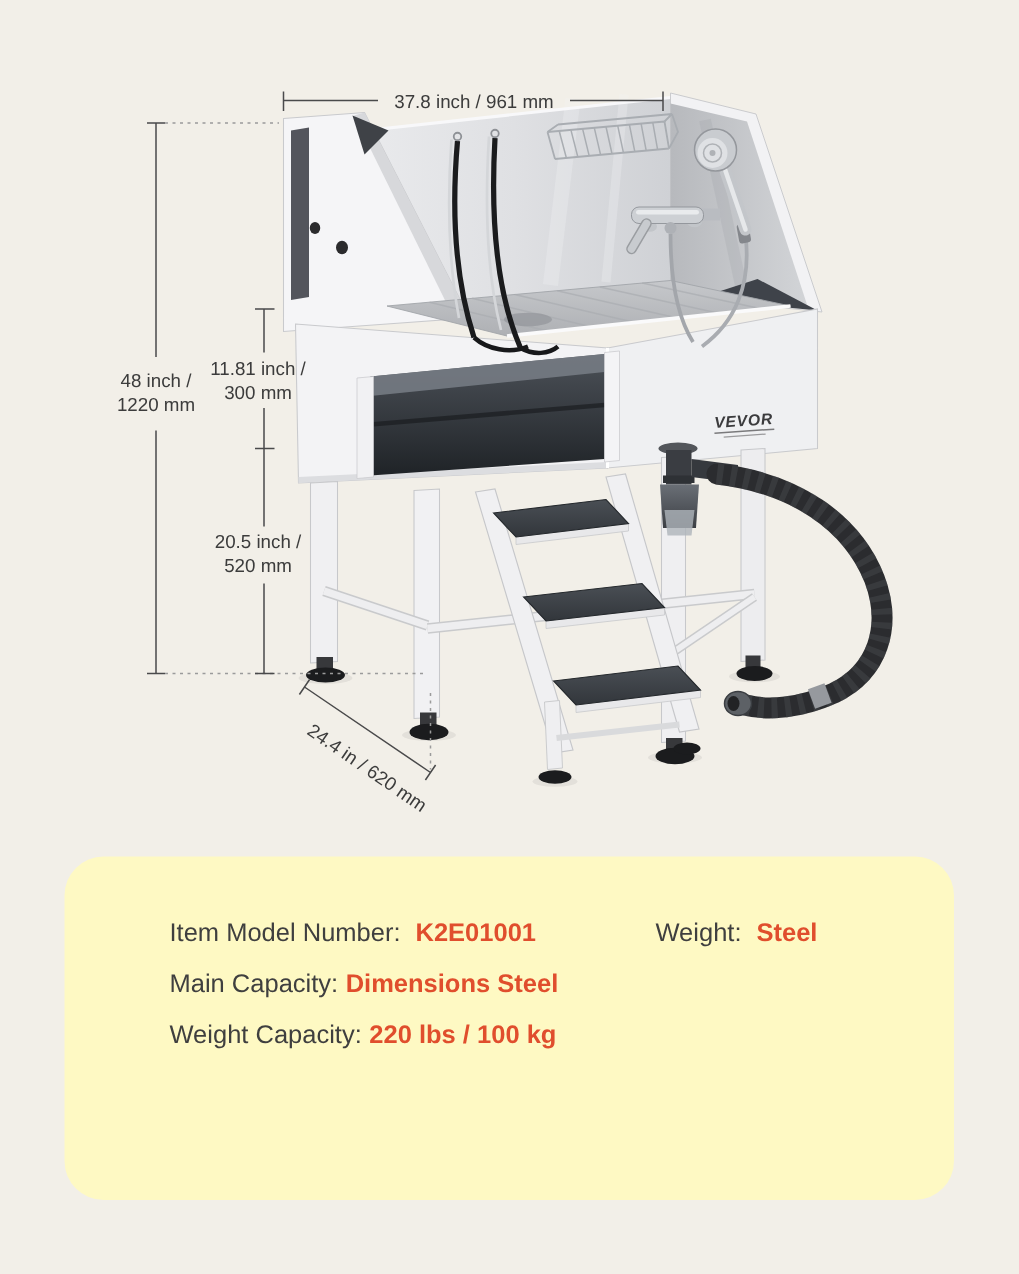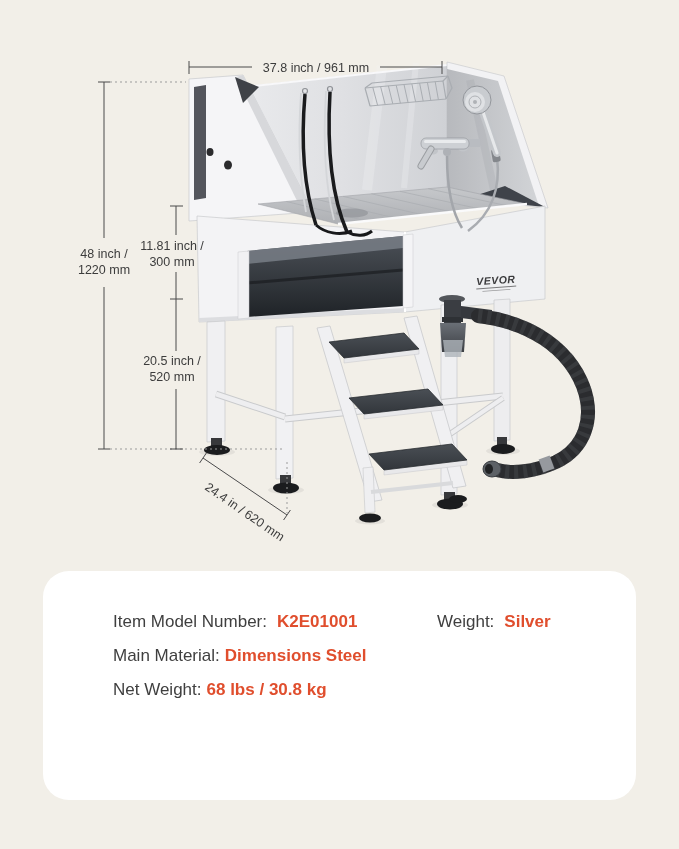--- a/index.html
+++ b/index.html
@@ -7,21 +7,21 @@
     position:relative;
     width:679px;height:849px;
     background:#F2EFE8;
     font-family:"Liberation Sans",sans-serif;
     overflow:hidden;
   }
   .illustration{position:absolute;left:0;top:0;}
   .dim-text{font-size:12.5px;fill:#3C3C3C;}
   .spec-card{
     position:absolute;left:43px;top:571px;width:593px;height:229px;
-    background:#ffffff;border-radius:26px;
+    background:#fef9c3;border-radius:26px;
   }
   .spec-content{position:absolute;left:70px;top:34px;}
   .spec-row{
     position:relative;height:34px;line-height:34px;
     font-size:17px;color:#3F3F3F;white-space:nowrap;
   }
   .spec-value{font-weight:bold;color:#E04E2D;margin-left:5px;}
   .spec-value.lg{margin-left:10px;}
   .pair2{position:absolute;left:324px;top:0;}
 </style>
@@ -237,30 +237,30 @@
   </svg>
 
   <div class="spec-card">
     <div class="spec-content">
 
       <div class="spec-row">
         <span>
           <span>Item Model Number:</span><span class="spec-value lg">K2E01001</span>
         </span>
         <span class="pair2">
-          <span>Weight:</span><span class="spec-value lg">Silver</span>
+          <span>Weight:</span><span class="spec-value lg">Steel</span>
         </span>
       </div>
 
       <div class="spec-row">
-        <span>Main Material:</span><span class="spec-value">Dimensions Steel</span>
+        <span>Main Capacity:</span><span class="spec-value">Dimensions Steel</span>
       </div>
 
-
       <div class="spec-row">
-        <span>Net Weight:</span><span class="spec-value">68 lbs / 30.8 kg</span>
+        <span>Weight Capacity:</span><span class="spec-value">220 lbs / 100 kg</span>
       </div>
+
 
 
     </div>
   </div>
 
 </div>
 
 </body></html>

